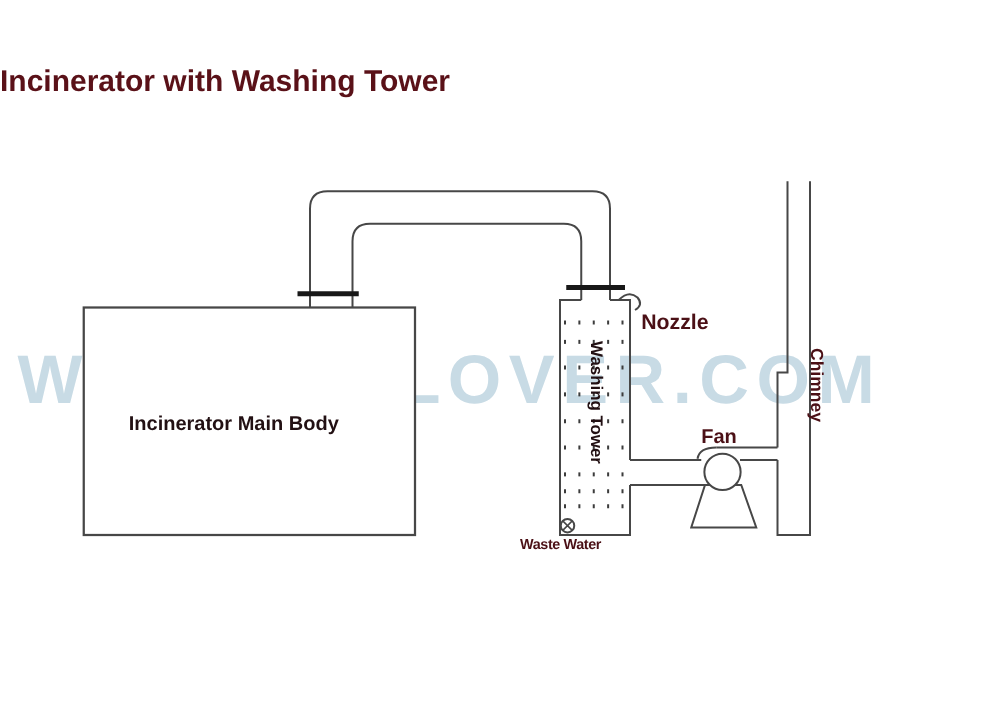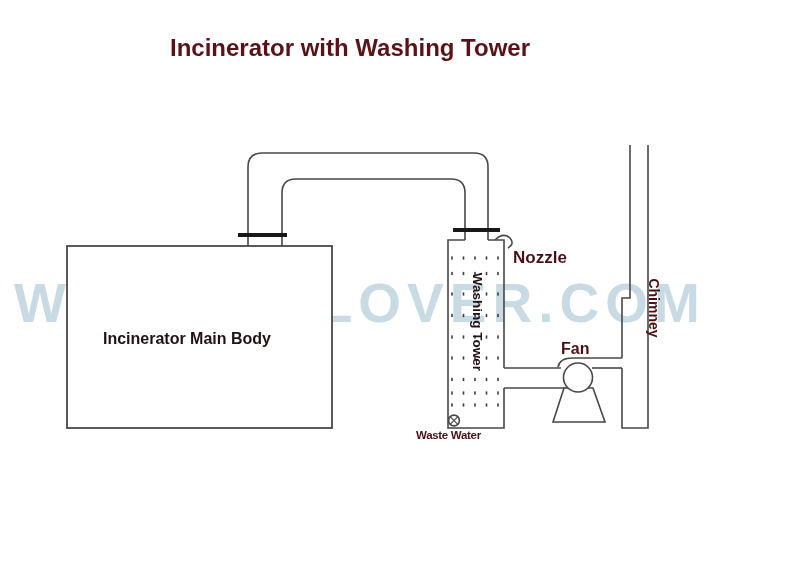--- a/index.html
+++ b/index.html
@@ -7,22 +7,22 @@
     position:relative; width:800px; height:564px; background:#ffffff;
     overflow:hidden; font-family:"Liberation Sans", sans-serif;
   }
   .watermark {
     position:absolute; left:14px; top:276px; width:800px; z-index:1;
     font-size:55px; font-weight:bold; line-height:55px;
     letter-spacing:6px; white-space:nowrap;
     color:var(--watermark,#c8dbe5); z-index:1;
   }
   .title {
-    position:absolute; left:0; top:34px; width:700px; z-index:3;
-    text-align:center; font-size:24px; font-weight:bold; line-height:28px;
+    position:absolute; left:0; top:52px; width:700px; z-index:3;
+    text-align:left; font-size:24px; font-weight:bold; line-height:28px;
     color:var(--title,#5a1118);
   }
   svg.diagram { position:absolute; left:0; top:0; z-index:2; }
   .ln    { fill:none; stroke:var(--line,#474747); stroke-width:1.6px; }
   .box   { fill:#ffffff; stroke:var(--line,#474747); stroke-width:1.8px; }
   .shape { fill:#ffffff; stroke:var(--line,#474747); stroke-width:1.6px; }
   .flange{ fill:none; stroke:var(--flange,#181818); stroke-width:4px; }
   .dot   { fill:#3c3c3c; }
   text.lbl-maroon { fill:var(--label_maroon,#4b1016); font-weight:bold; }
   text.lbl-dark   { fill:var(--label_dark,#221013);  font-weight:bold; }

